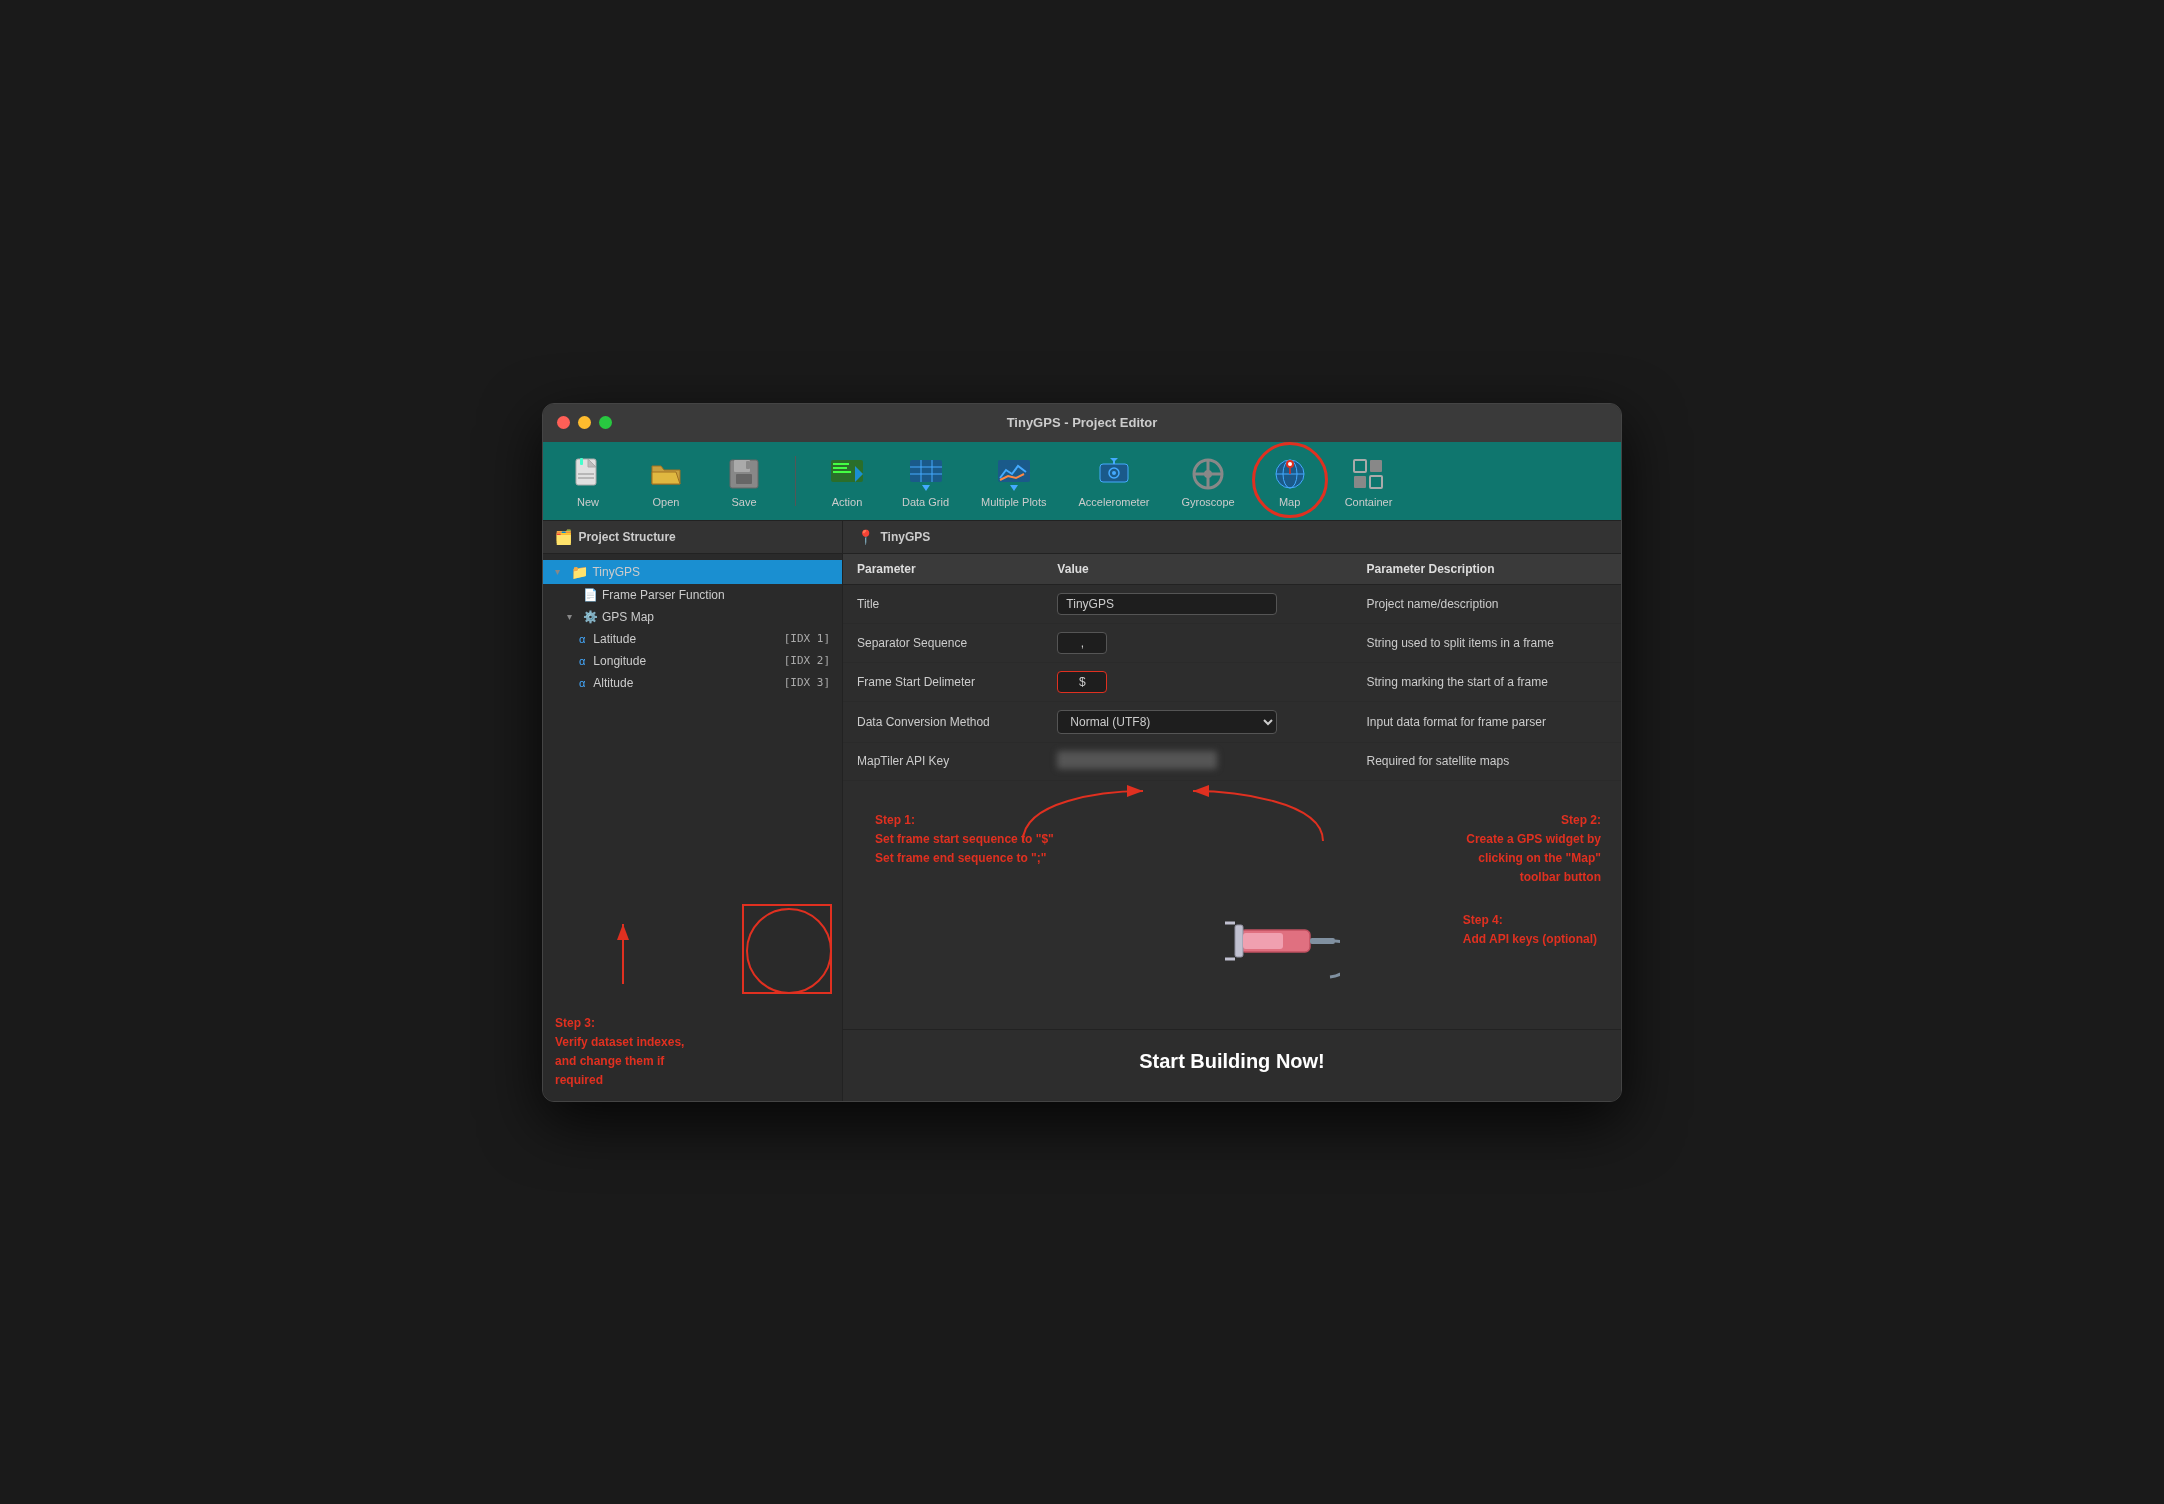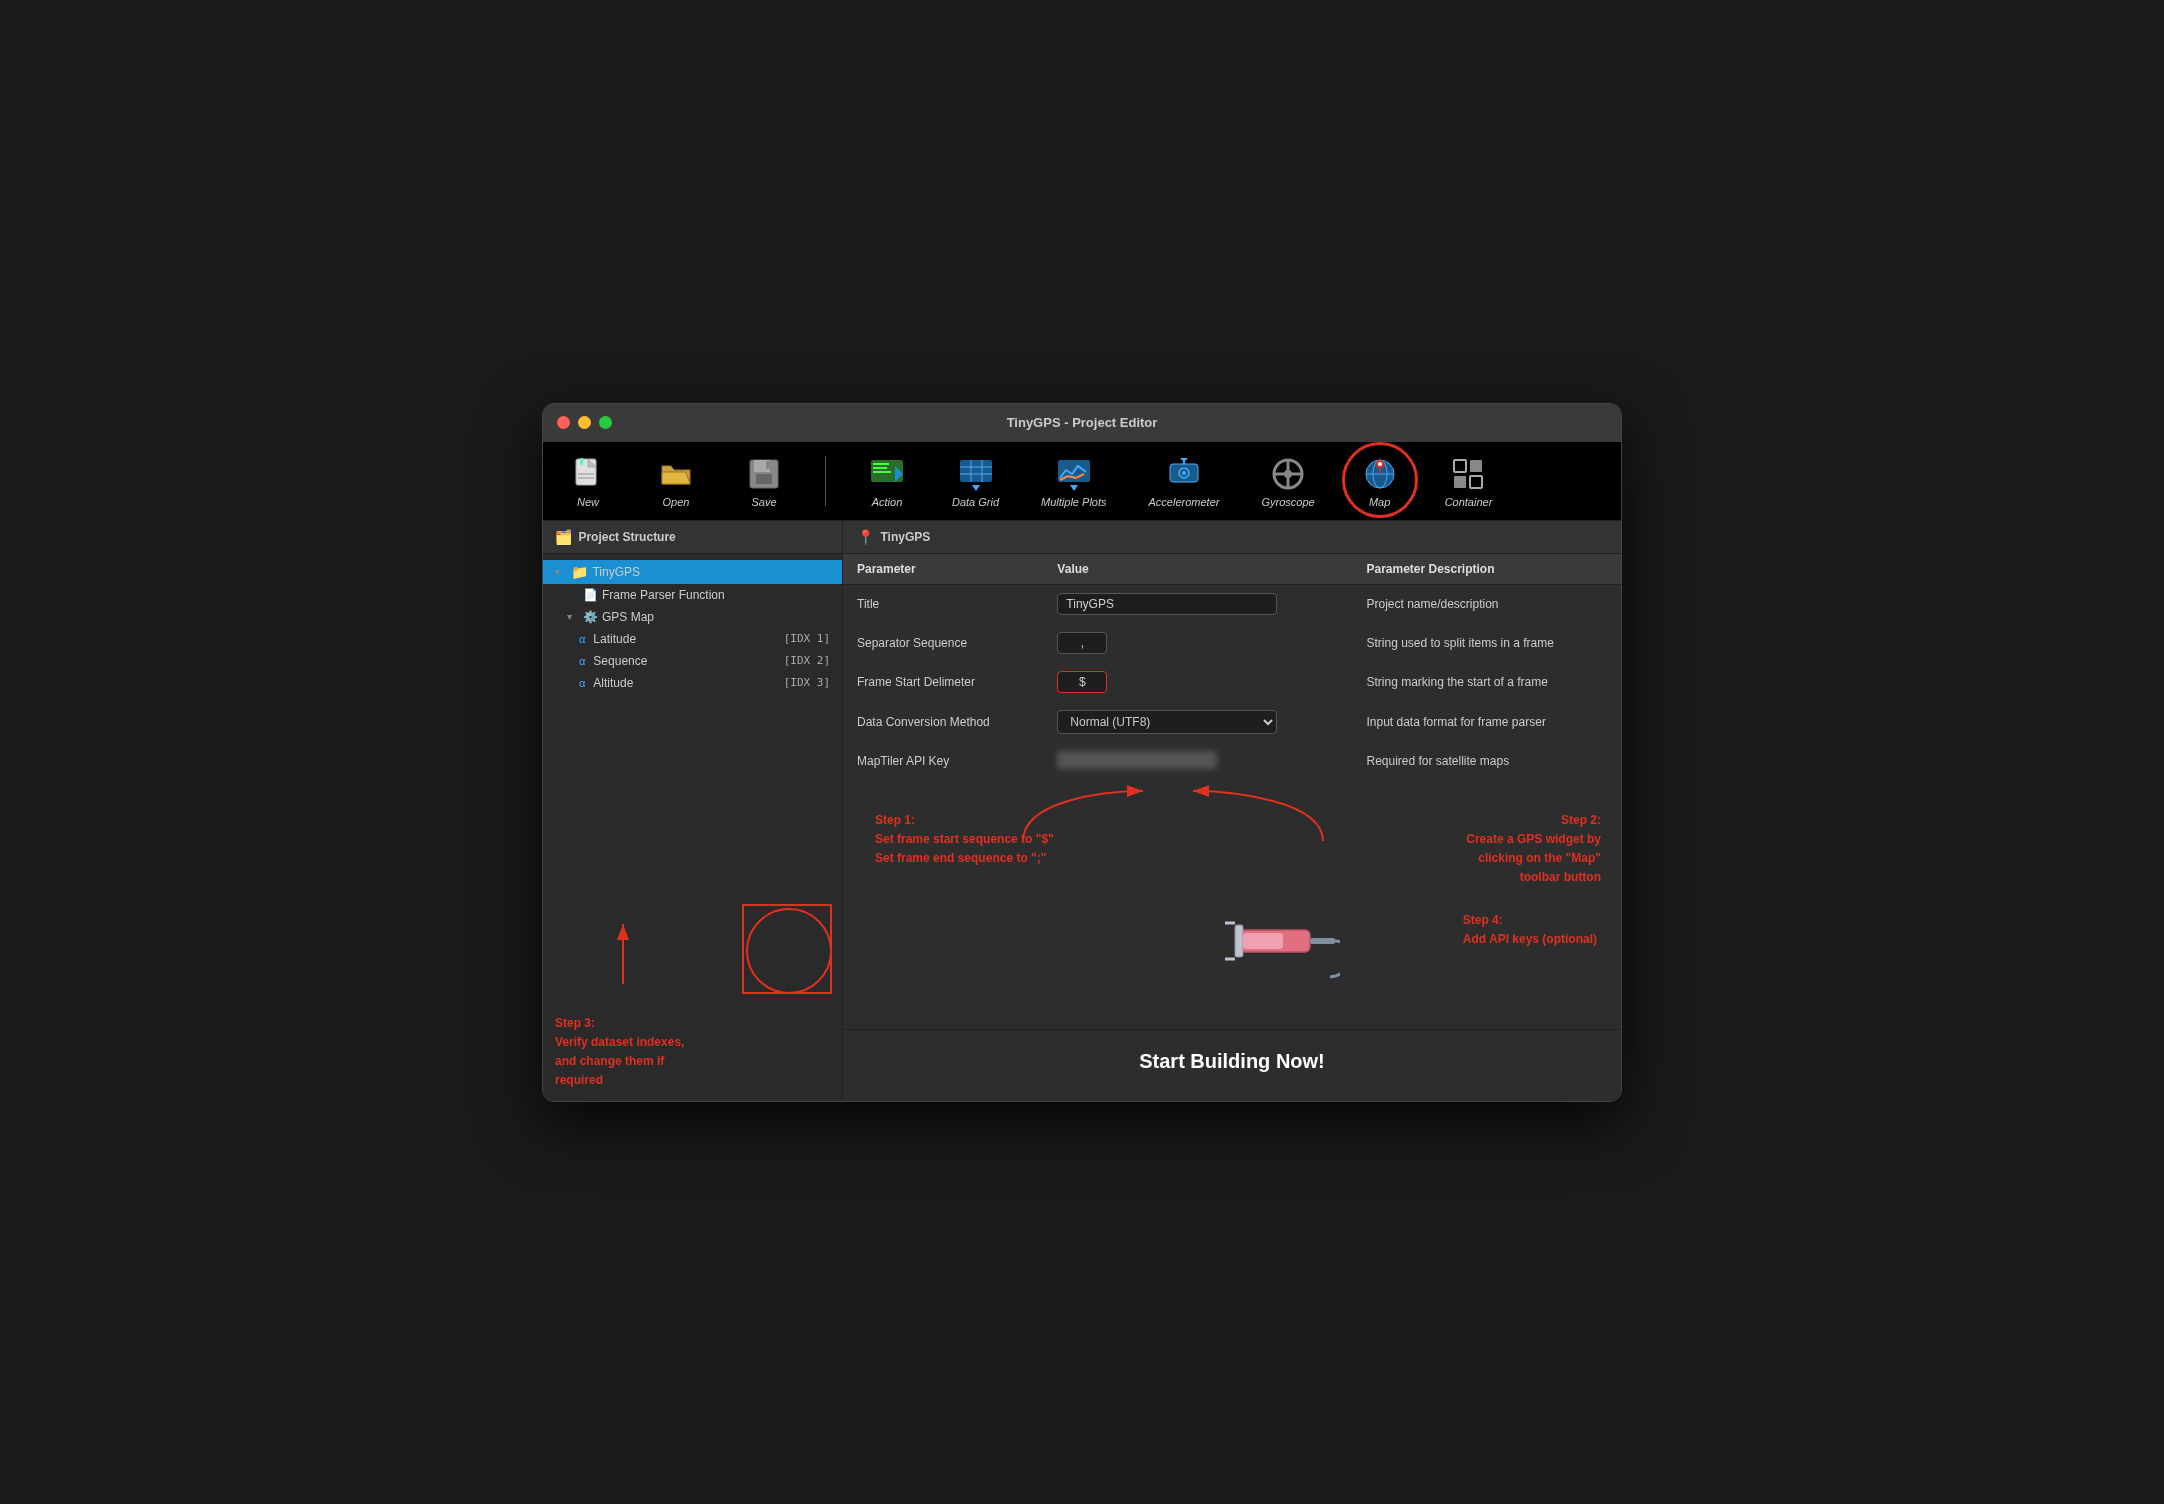--- a/index.html
+++ b/index.html
@@ -39,27 +39,26 @@
     .title-bar-title {
       position: absolute;
       left: 50%;
       transform: translateX(-50%);
       color: #ccc;
       font-size: 13px;
       font-weight: 600;
     }
     
     .toolbar {
-      background: #000000;
+      background: #0f766e;
       display: flex;
       align-items: center;
       padding: 6px 10px;
-      gap: 18px;
+      gap: 8px;
       border-bottom: 1px solid #222;
-      font-style: italic;
     }
     .toolbar-divider {
       width: 1px;
       height: 50px;
       background: #555;
       margin: 0 8px;
     }
     .toolbar-item {
       display: flex;
       flex-direction: column;
@@ -395,21 +394,21 @@
         </div>
 
         <div class="tree-item tree-indent-2" style="position:relative;">
           <span style="font-size:11px;color:#4af;margin-right:4px;">α</span>
           <span>Latitude</span>
           <span class="tree-badge">[IDX 1]</span>
         </div>
 
         <div class="tree-item tree-indent-2">
           <span style="font-size:11px;color:#4af;margin-right:4px;">α</span>
-          <span>Sequence</span>
+          <span>Longitude</span>
           <span class="tree-badge">[IDX 2]</span>
         </div>
 
         <div class="tree-item tree-indent-2">
           <span style="font-size:11px;color:#4af;margin-right:4px;">α</span>
           <span>Altitude</span>
           <span class="tree-badge">[IDX 3]</span>
         </div>
       </div>
 

